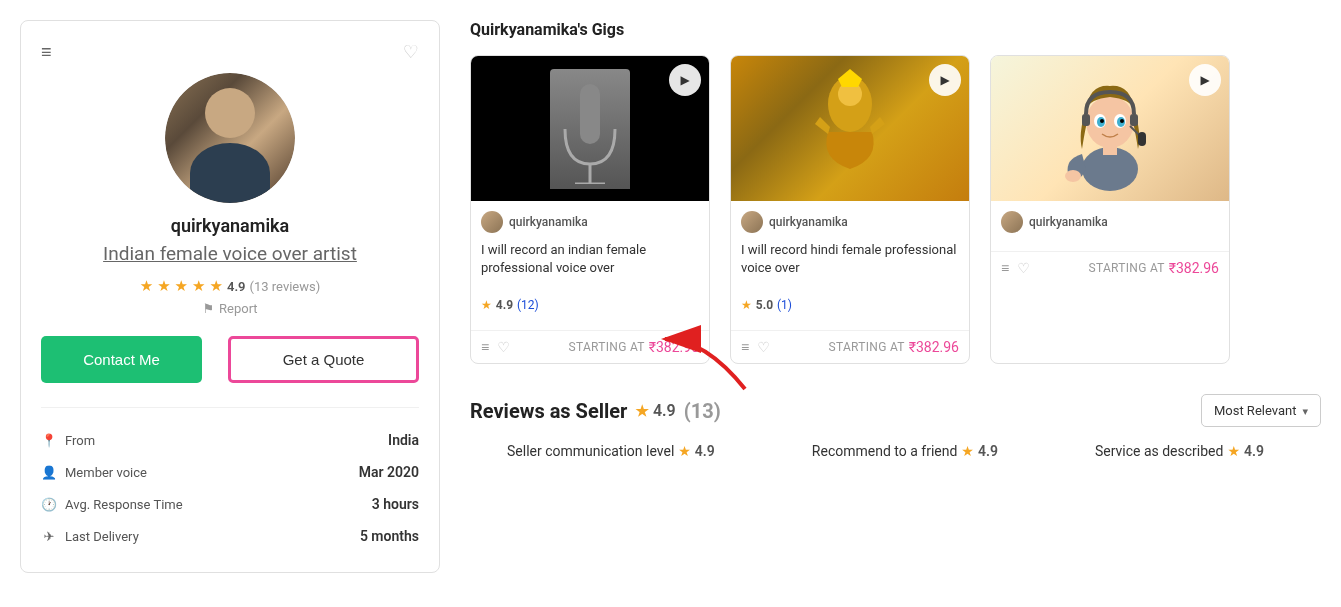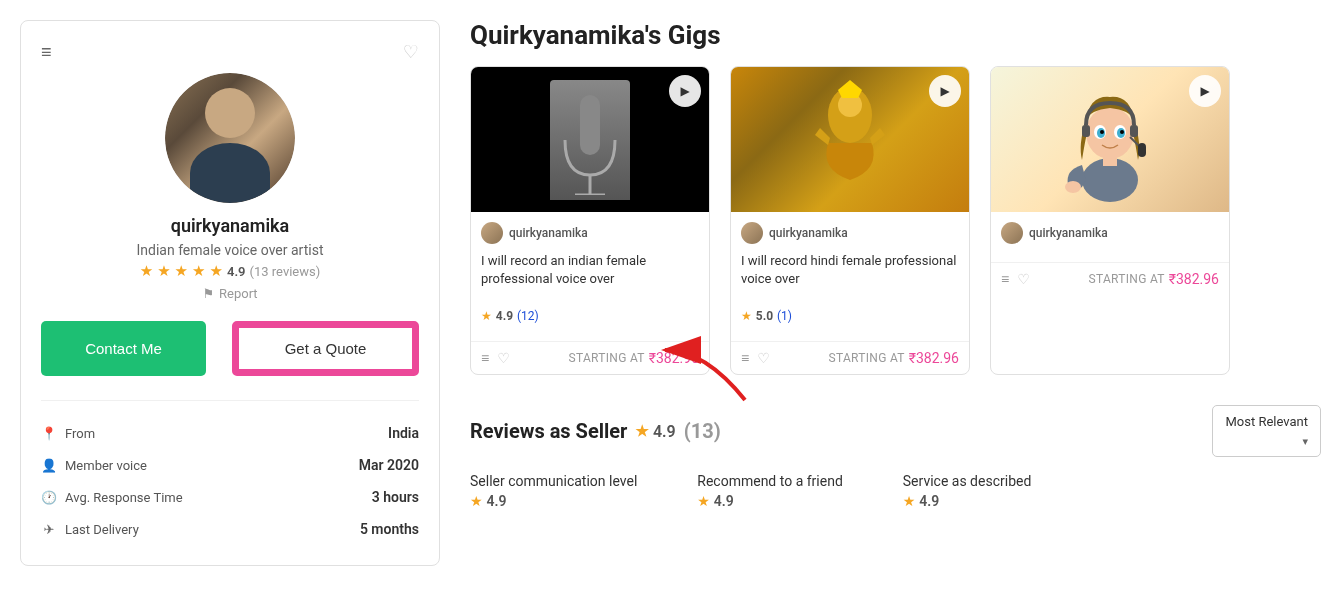--- a/index.html
+++ b/index.html
@@ -87,23 +87,24 @@
       background: #2c3e50;
       border-radius: 50% 50% 0 0;
     }
     .username {
       font-size: 18px;
       font-weight: 600;
       color: #222;
       margin-bottom: 6px;
     }
     .user-title {
-      font-size: 14px;
+      font-size: 19px;
       color: #666;
-      margin-bottom: 4px;
+      margin-bottom: 12px;
+      text-decoration: underline;
     }
     .stars-row {
       display: flex;
       align-items: center;
       gap: 4px;
       margin-bottom: 6px;
     }
     .star {
       color: #f5a623;
       font-size: 15px;
@@ -141,24 +142,24 @@
       background: #1dbf73;
       color: #fff;
       border: none;
       border-radius: 5px;
       font-size: 15px;
       font-weight: 500;
       cursor: pointer;
     }
     .btn-quote {
       flex: 1;
-      padding: 12px 4px;
+      padding: 12px 12px;
       background: #fff;
       color: #333;
-      border: 7px solid #ec4899;
+      border: 3px solid #ec4899;
       border-radius: 5px;
       font-size: 15px;
       font-weight: 500;
       cursor: pointer;
     }
     .info-table {
       width: 100%;
       border-top: 1px solid #f0f0f0;
       padding-top: 16px;
     }
@@ -188,21 +189,21 @@
     }
 
     
     .main-content {
       flex: 1;
       display: flex;
       flex-direction: column;
       gap: 30px;
     }
     .section-title {
-      font-size: 26px;
+      font-size: 16px;
       font-weight: 700;
       color: #222;
       margin-bottom: 16px;
     }
 
     
     .gigs-grid {
       display: flex;
       gap: 20px;
     }
@@ -390,34 +391,34 @@
     .sort-dropdown {
       display: flex;
       align-items: flex-end;
       gap: 6px;
       border: 1px solid #ccc;
       border-radius: 5px;
       padding: 8px 12px;
       cursor: pointer;
       font-size: 13px;
       color: #333;
-      flex-direction: column;
     }
     .sort-chevron {
       font-size: 11px;
       color: #666;
     }
     .review-metrics {
       display: flex;
       gap: 60px;
     }
     .review-metric {
       display: flex;
-      flex-direction: column;
+      flex-direction: row;
       gap: 4px;
+      margin-left: 37px;
     }
     .review-metric-label {
       font-size: 14px;
       color: #333;
     }
     .review-metric-stars {
       display: flex;
       align-items: center;
       gap: 4px;
     }

